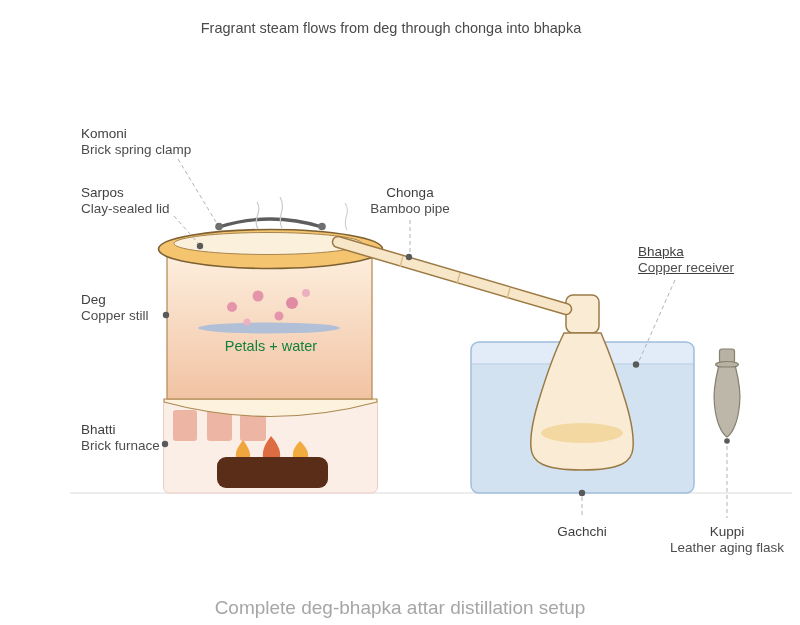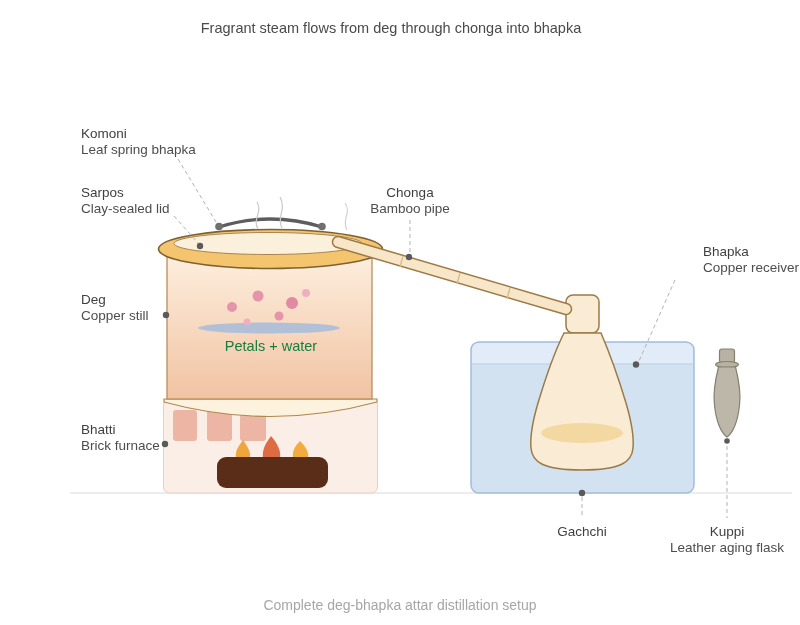--- a/index.html
+++ b/index.html
@@ -3,21 +3,21 @@
 <meta charset="utf-8">
 <style>
   html,body{margin:0;padding:0;background:#ffffff;}
   #stage{
     position:relative;width:800px;height:625px;background:#ffffff;overflow:hidden;
     font-family:"Liberation Sans", sans-serif;
   }
   #stage svg{position:absolute;left:0;top:0;}
   .txt{position:absolute;pointer-events:none;}
   .title{left:0;top:20px;width:782px;text-align:center;font-size:14.5px;color:#4a4a4a;}
-  .caption{left:0;top:597px;width:800px;text-align:center;font-size:14px;color:#a6a6a6;}
+  .caption{left:0;top:597px;width:800px;text-align:center;font-size:19px;color:#a6a6a6;}
   .lbl{font-size:13.5px;line-height:16px;color:#3f3f3f;}
   .lbl .desc{color:#4d4d4d;display:block;}
   .lbl .term{display:block;}
   .center{text-align:center;}
   .contents{font-size:14.5px;color:#15803d;text-align:center;width:180px;}
 </style>
 </head>
 <body>
 
 <div id="stage">
@@ -101,34 +101,34 @@
       <circle cx="165" cy="444" r="3.2"></circle>
       <circle cx="582" cy="493" r="3.2"></circle>
       <circle cx="727" cy="441" r="2.8"></circle>
     </g>
   </svg>
 
   <div class="txt title">Fragrant steam flows from deg through chonga into bhapka</div>
 
   <div class="txt lbl" style="left:81px;top:126px;">
     <span class="term">Komoni</span>
-    <span class="desc">Leaf spring bhapka</span>
+    <span class="desc">Brick spring clamp</span>
   </div>
 
   <div class="txt lbl" style="left:81px;top:185px;">
     <span class="term">Sarpos</span>
     <span class="desc">Clay-sealed lid</span>
   </div>
 
   <div class="txt lbl center" style="left:340px;top:185px;width:140px;">
     <span class="term">Chonga</span>
     <span class="desc">Bamboo pipe</span>
   </div>
 
-  <div class="txt lbl" style="left:703px;top:244px;">
+  <div class="txt lbl" style="left:638px;top:244px;text-decoration:underline;">
     <span class="term">Bhapka</span>
     <span class="desc">Copper receiver</span>
   </div>
 
   <div class="txt lbl" style="left:81px;top:292px;">
     <span class="term">Deg</span>
     <span class="desc">Copper still</span>
   </div>
 
   <div class="txt lbl" style="left:81px;top:422px;">

